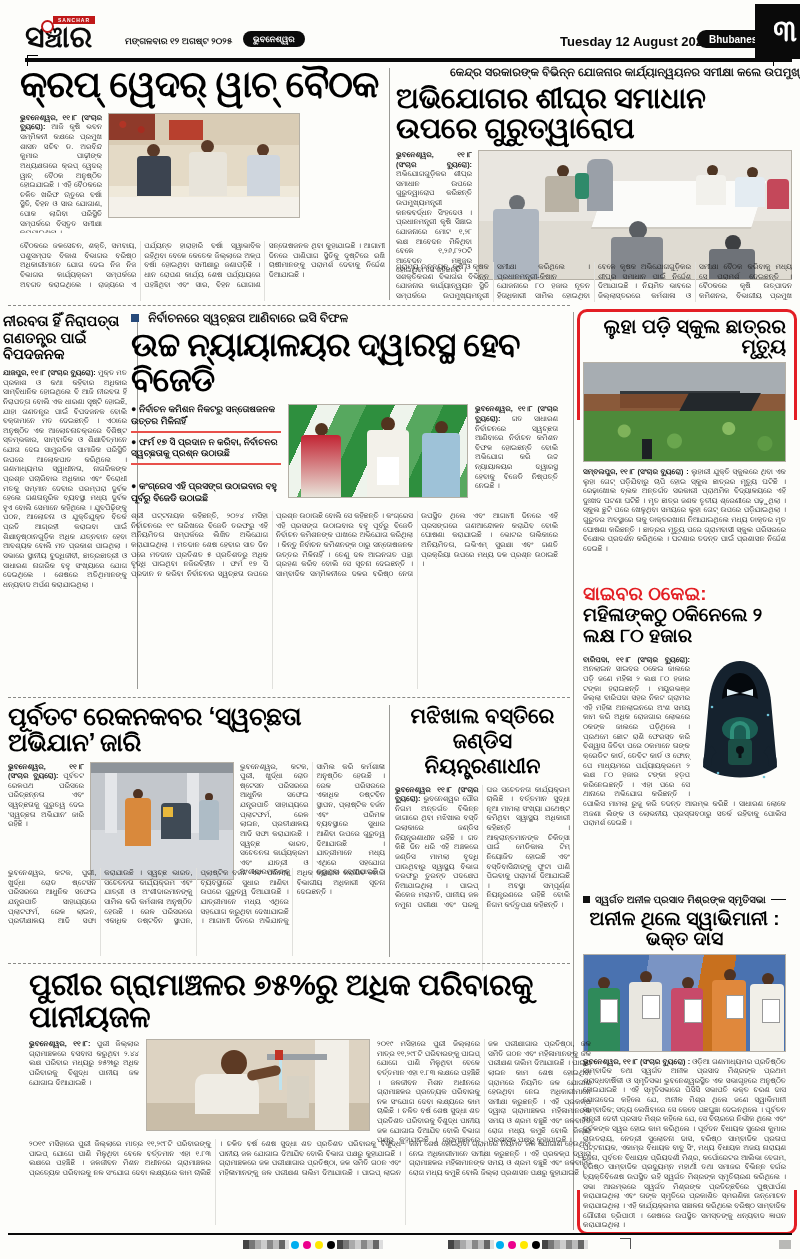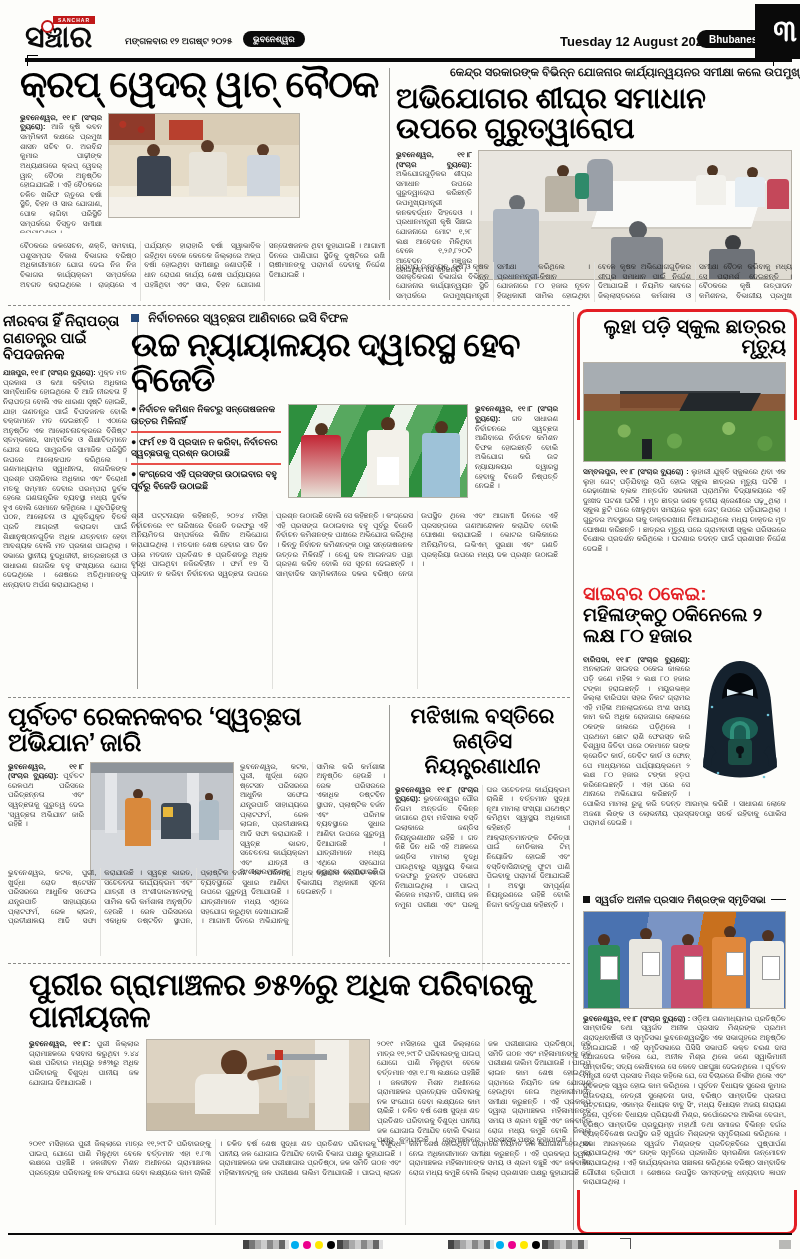--- a/index.html
+++ b/index.html
@@ -120,21 +120,21 @@
 
   <div class="abs" style="left:131px;top:311px;width:427px;height:380px;">
     <div style="font-size:12px;font-weight:bold;">
       <span class="kicksq"></span>
       <span>ନିର୍ବାଚନରେ ସ୍ୱଚ୍ଛତା ଆଣିବାରେ ଇସି ବିଫଳ</span>
     </div>
     <div class="hl" style="font-size:33px;margin-top:3px;letter-spacing:-1px;">ଉଚ୍ଚ ନ୍ୟାୟାଳୟର ଦ୍ୱାରସ୍ଥ ହେବ ବିଜେଡି</div>
     <div style="display:flex;gap:7px;margin-top:7px;">
       <div style="width:150px;">
         <div style="font-size:9px;font-weight:bold;line-height:1.25;padding-bottom:4px;border-bottom:2px solid #e8504a;margin-bottom:4px;">● <span>ନିର୍ବାଚନ କମିଶନ ନିକଟରୁ ସନ୍ତୋଷଜନକ ଉତ୍ତର ମିଳିନାହିଁ</span></div>
-        <div style="font-size:9px;font-weight:bold;line-height:1.25;padding-bottom:4px;border-bottom:2px solid #e8504a;margin-bottom:4px;">● <span>ଫର୍ମ ୧୭ ସି ପ୍ରଦାନ ନ କରିବା, ନିର୍ବାଚନର ସ୍ୱଚ୍ଛତାକୁ ପ୍ରଶ୍ନ ଉଠାଉଛି</span></div>
+        <div style="font-size:9px;font-weight:bold;line-height:1.25;padding-bottom:4px;border-bottom:2px solid #e8504a;margin-bottom:16px;">● <span>ଫର୍ମ ୧୭ ସି ପ୍ରଦାନ ନ କରିବା, ନିର୍ବାଚନର ସ୍ୱଚ୍ଛତାକୁ ପ୍ରଶ୍ନ ଉଠାଉଛି</span></div>
         <div style="font-size:9px;font-weight:bold;line-height:1.25;">● <span>କଂଗ୍ରେସ ଏହି ପ୍ରସଙ୍ଗ ଉଠାଇବାର ବହୁ ପୂର୍ବରୁ ବିଜେଡି ଉଠାଇଛି</span></div>
       </div>
       <div class="ph" style="width:178px;height:92px;background:repeating-linear-gradient(115deg,#2e8f3e 0 26px,#eef4ec 26px 46px,#57a85f 46px 70px);">
         <div class="head" style="left:26px;top:18px;width:13px;height:13px;background:#52331f;"></div>
         <div class="fig" style="left:12px;top:30px;width:40px;height:62px;background:linear-gradient(#c22433,#e9e4da);"></div>
         <div class="head" style="left:92px;top:12px;width:14px;height:14px;background:#52331f;"></div>
         <div class="fig" style="left:78px;top:25px;width:42px;height:67px;background:#f3f1ea;"></div>
         <div class="head" style="left:146px;top:16px;width:13px;height:13px;background:#52331f;"></div>
         <div class="fig" style="left:133px;top:28px;width:38px;height:64px;background:#9ec2d8;"></div>
         <div class="abs" style="left:88px;top:52px;width:22px;height:28px;background:#fff;"></div>
@@ -196,20 +196,21 @@
         <span>ଅନଲାଇନ ସାଇବର ଠକେଇ ଜାଲରେ ପଡ଼ି ଜଣେ ମହିଳା ୨ ଲକ୍ଷ ୮୦ ହଜାର ଟଙ୍କା ହରାଇଛନ୍ତି । ମୟୂରଭଞ୍ଜ ଜିଲ୍ଲା ବାରିପଦା ସହର ନିକଟ ଗ୍ରାମର ଏହି ମହିଳା ଅନଲାଇନରେ ଅଂଶ ସମୟ କାମ କରି ଅଧିକ ରୋଜଗାର ଲୋଭରେ ଠକଙ୍କ ଜାଲରେ ପଡ଼ିଥିଲେ । ପ୍ରଥମେ ଛୋଟ ରାଶି ଫେରସ୍ତ କରି ବିଶ୍ୱାସ ଜିତିବା ପରେ ଠକମାନେ ତାଙ୍କ କ୍ରେଡିଟ କାର୍ଡ, ଡେବିଟ କାର୍ଡ ଓ ଫୋନ୍ ପେ ମାଧ୍ୟମରେ ପର୍ଯ୍ୟାୟକ୍ରମେ ୨ ଲକ୍ଷ ୮୦ ହଜାର ଟଙ୍କା ହଡ଼ପ କରିନେଇଛନ୍ତି । ଏହା ପରେ ସେ ଥାନାରେ ଅଭିଯୋଗ କରିଛନ୍ତି । ପୋଲିସ ମାମଲା ରୁଜୁ କରି ତଦନ୍ତ ଆରମ୍ଭ କରିଛି । ସାଧାରଣ ଲୋକେ ଅଜଣା ଲିଙ୍କ ଓ ଲୋଭନୀୟ ପ୍ରସ୍ତାବଠାରୁ ସତର୍କ ରହିବାକୁ ପୋଲିସ ପରାମର୍ଶ ଦେଇଛି ।</span>
       </div>
     </div>
 
     <div style="margin-top:9px;">
       <div style="display:flex;align-items:center;gap:5px;">
         <span style="width:7px;height:7px;background:#111;display:inline-block;"></span>
         <span style="font-size:10px;font-weight:bold;white-space:nowrap;">ସ୍ୱର୍ଗତ ଅନୀଳ ପ୍ରସାଦ ମିଶ୍ରଙ୍କ ସ୍ମୃତିସଭା</span>
         <span style="flex:1;height:1.5px;background:#111;"></span>
       </div>
+      <div class="hl" style="font-size:19px;margin-top:3px;text-align:center;">ଅନୀଳ ଥିଲେ ସ୍ୱାଭିମାନୀ : ଭକ୍ତ ଦାସ</div>
       <div class="ph" style="width:201px;height:96px;margin-top:5px;background:linear-gradient(100deg,#4a72b0 0 30%,#7a94c4 30% 55%,#c8701e 55% 70%,#4a72b0 70%);">
         <div class="head" style="left:14px;top:22px;width:12px;height:12px;background:#4f3221;"></div>
         <div class="fig" style="left:4px;top:33px;width:32px;height:63px;background:#2f8a5a;"></div>
         <div class="head" style="left:56px;top:16px;width:12px;height:12px;background:#4f3221;"></div>
         <div class="fig" style="left:45px;top:27px;width:33px;height:69px;background:#e9e7e0;"></div>
         <div class="head" style="left:98px;top:22px;width:12px;height:12px;background:#4f3221;"></div>
         <div class="fig" style="left:87px;top:33px;width:32px;height:63px;background:#c84a6a;"></div>
         <div class="head" style="left:140px;top:14px;width:12px;height:12px;background:#4f3221;"></div>
         <div class="fig" style="left:128px;top:25px;width:34px;height:71px;background:#e0883c;"></div>
         <div class="head" style="left:178px;top:18px;width:12px;height:12px;background:#4f3221;"></div>

